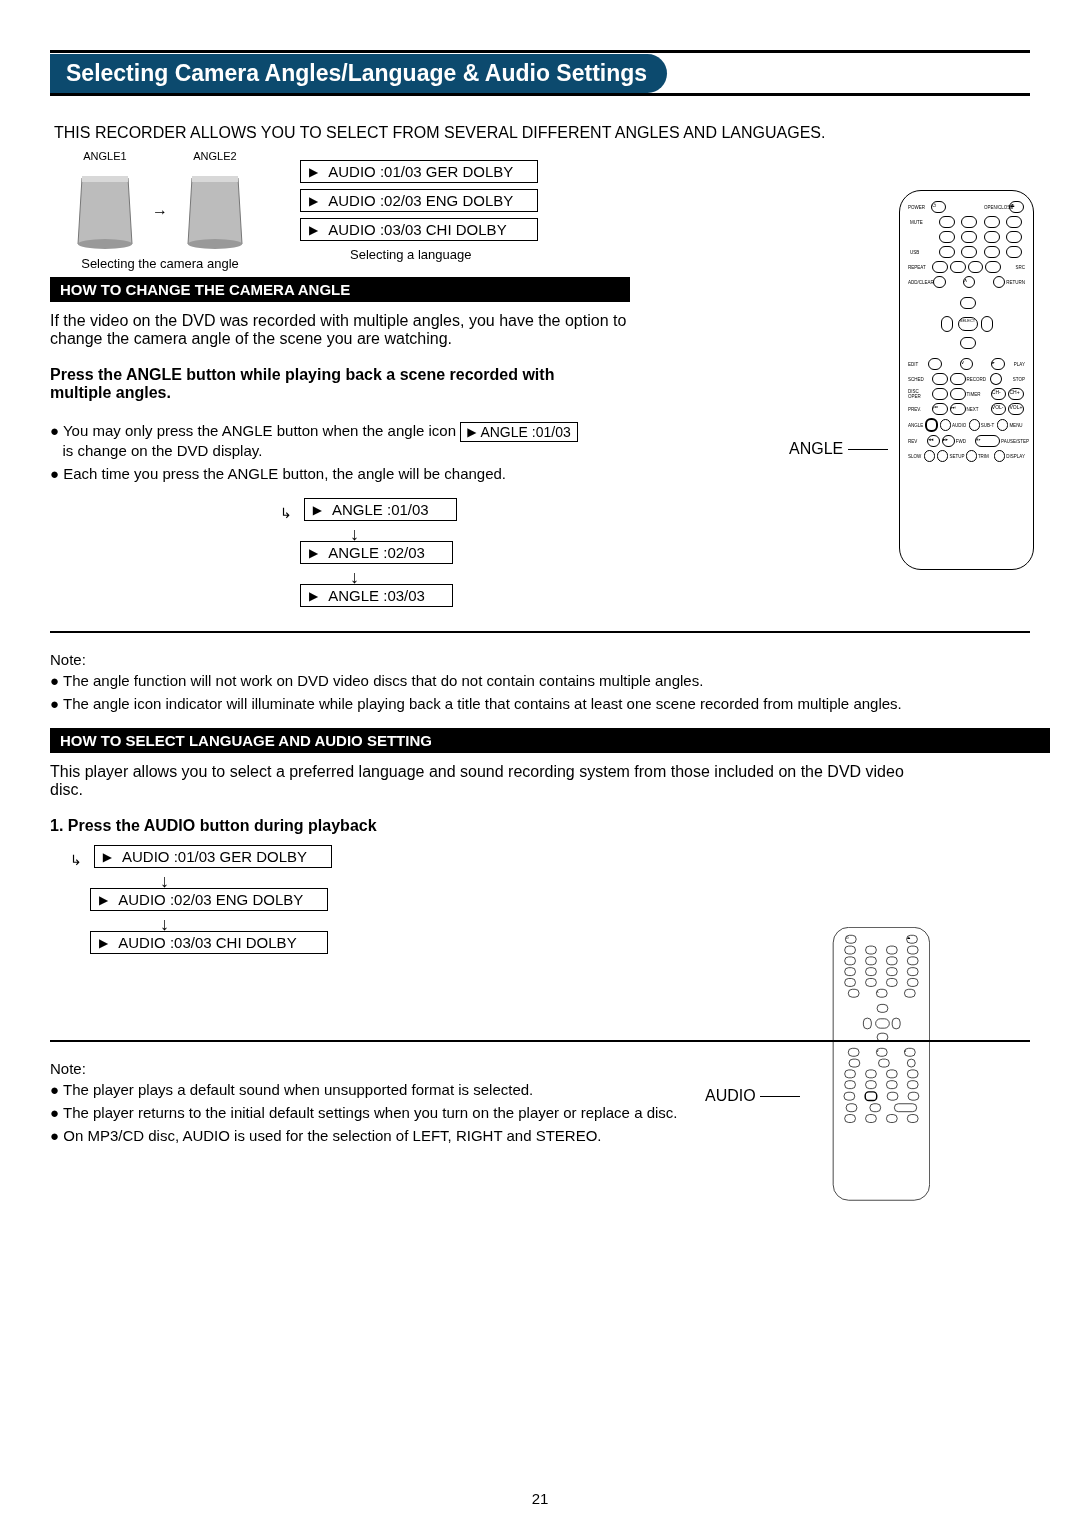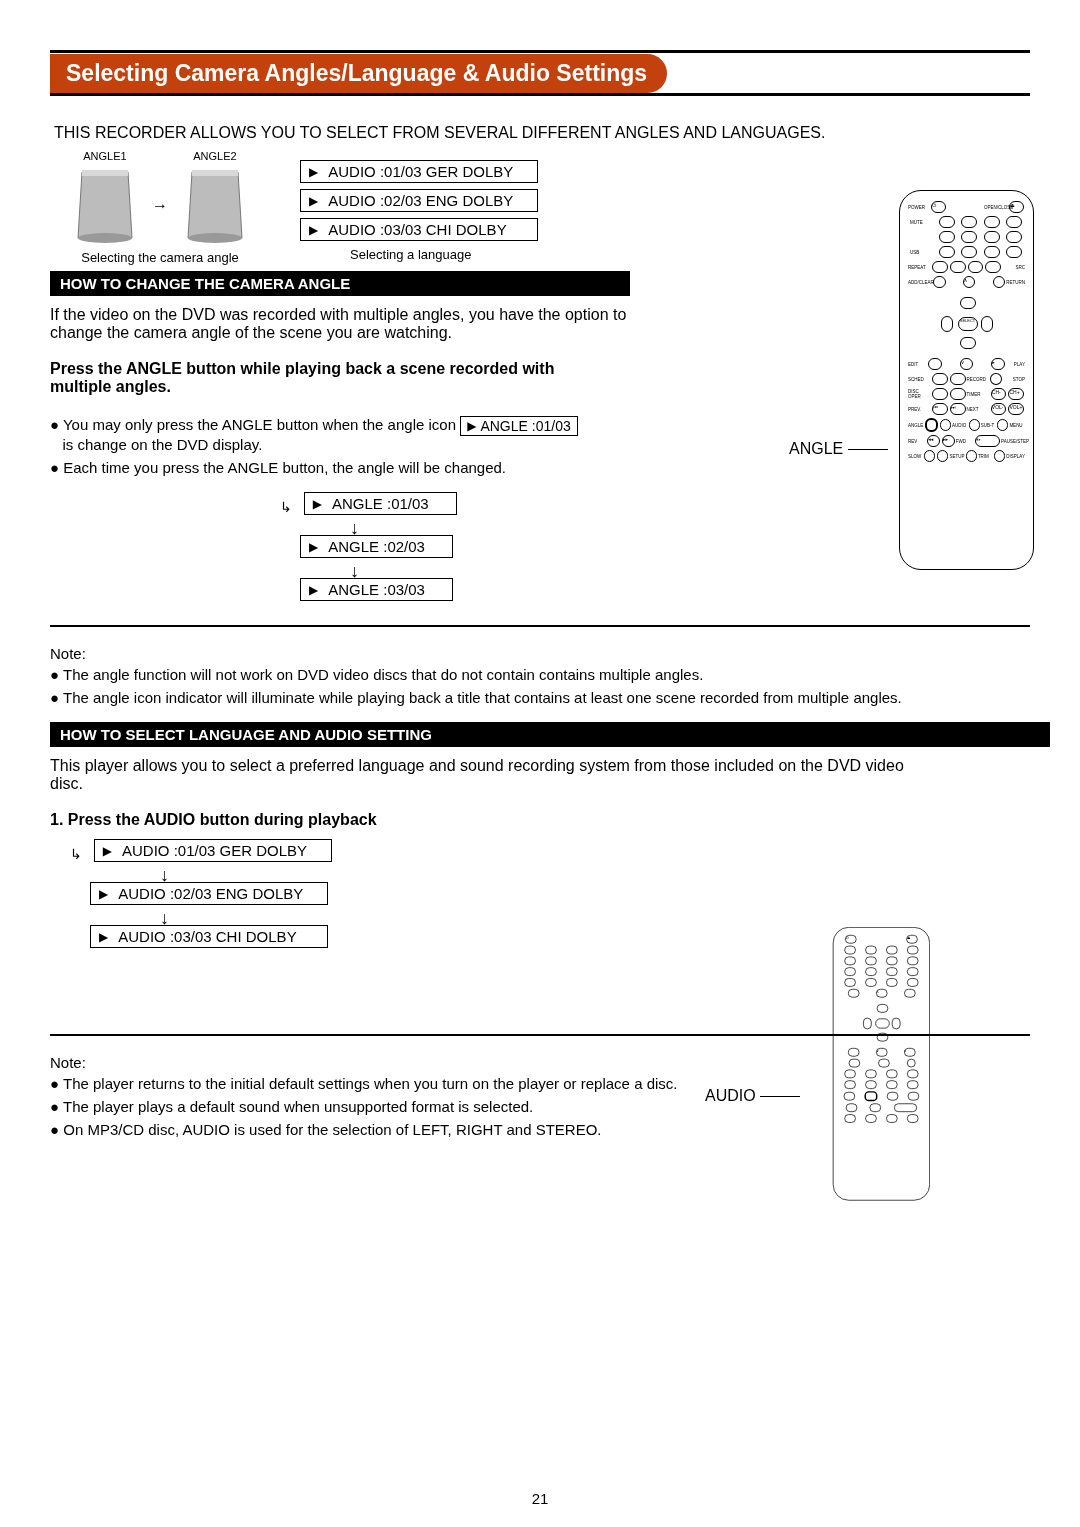--- a/index.html
+++ b/index.html
@@ -18,34 +18,34 @@
   }
   .title-bar {
     border-top: 3px solid #000;
     border-bottom: 3px solid #000;
     display: flex;
     align-items: center;
     height: 40px;
     margin-bottom: 28px;
   }
   .title-pill {
-    background: #c2410c;
+    background: #0c4a6e;
     color: #fff;
     font-weight: bold;
     font-size: 23px;
     padding: 6px 20px 6px 16px;
     border-top-right-radius: 20px;
     border-bottom-right-radius: 20px;
     margin-top: -2px;
     margin-bottom: -2px;
   }
   .intro { margin: 0 0 8px 4px; font-size: 16px; }
   .top-row { display: flex; align-items: flex-start; gap: 30px; margin-bottom: 6px;}
   .angle-fig { width: 220px; text-align: center; }
-  .angle-fig .labels { display: flex; justify-content: space-around; font-size: 11px; margin-bottom: 2px;}
+  .angle-fig .labels { display: flex; justify-content: space-around; font-size: 11px; margin-bottom: 8px;}
   .speakers { display: flex; justify-content: center; align-items: center; gap: 18px; }
   .arrow-right { font-size: 16px; }
   .caption { font-size: 13px; margin-top: 6px;}
   .osd-col { margin-top: 10px; }
   .osd-box {
     border: 1px solid #000;
     padding: 2px 8px;
     font-size: 15px;
     display: flex;
     gap: 10px;
@@ -261,22 +261,22 @@
         <div class="osd-box">
           <span class="tri">▶</span>
           <span>AUDIO :03/03   CHI  DOLBY</span>
         </div>
       </div>
   </div>
 
   <hr class="sep" style="margin-top:80px;">
   <div class="note-title">Note:</div>
   <ul class="bul">
+    <li>The player plays a default sound when unsupported format is selected.</li>
     <li>The player returns to the initial default settings when you turn on the player or replace a disc.</li>
-    <li>The player plays a default sound when unsupported format is selected.</li>
     <li>On MP3/CD disc, AUDIO is used for the selection of LEFT, RIGHT and STEREO.</li>
   </ul>
 
   <div class="remote-wrap r1">
     <div class="remote-label" style="top:250px; left:-110px;">
       <span>ANGLE</span> <span class="leader"></span>
     </div>
     <div class="remote">
       <div class="row">
           <span class="lbl">POWER</span>

